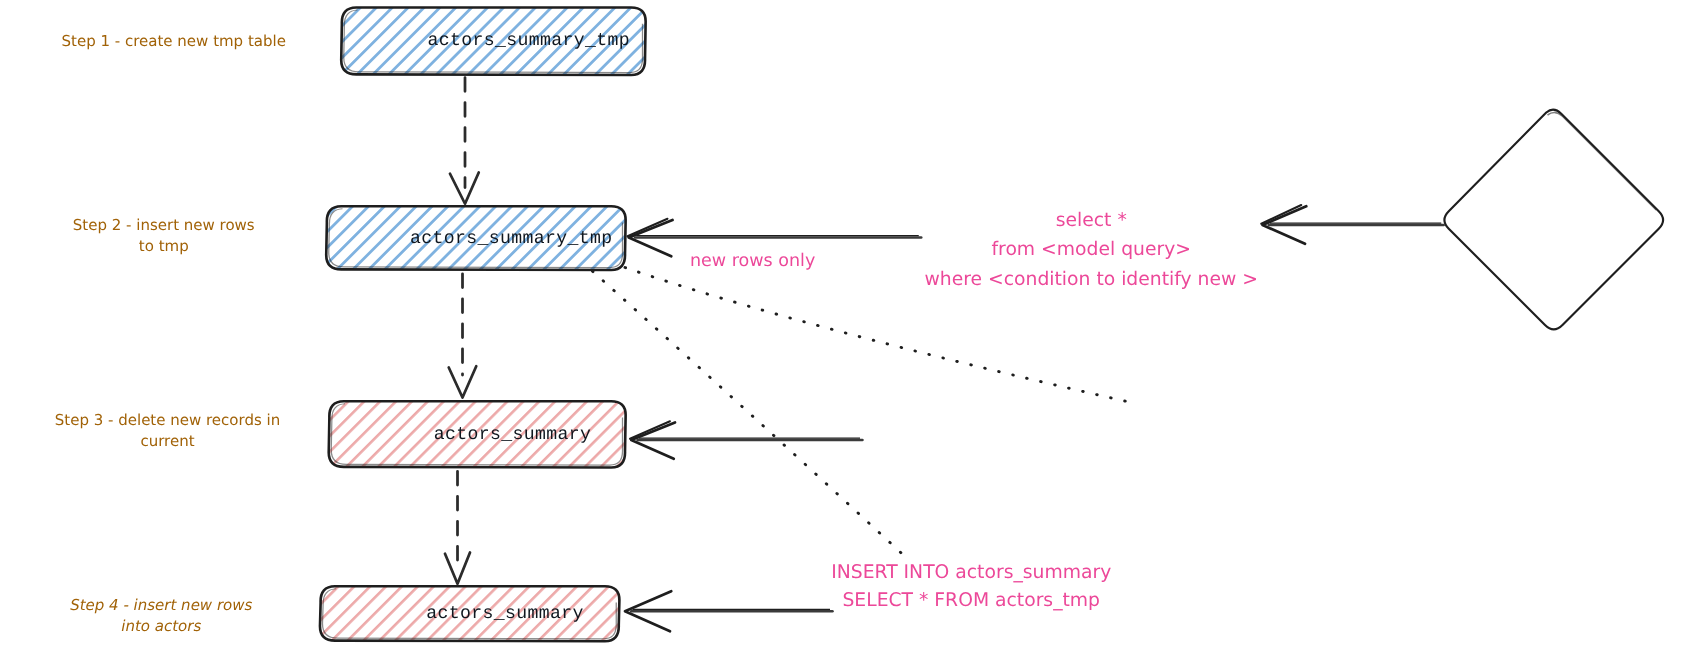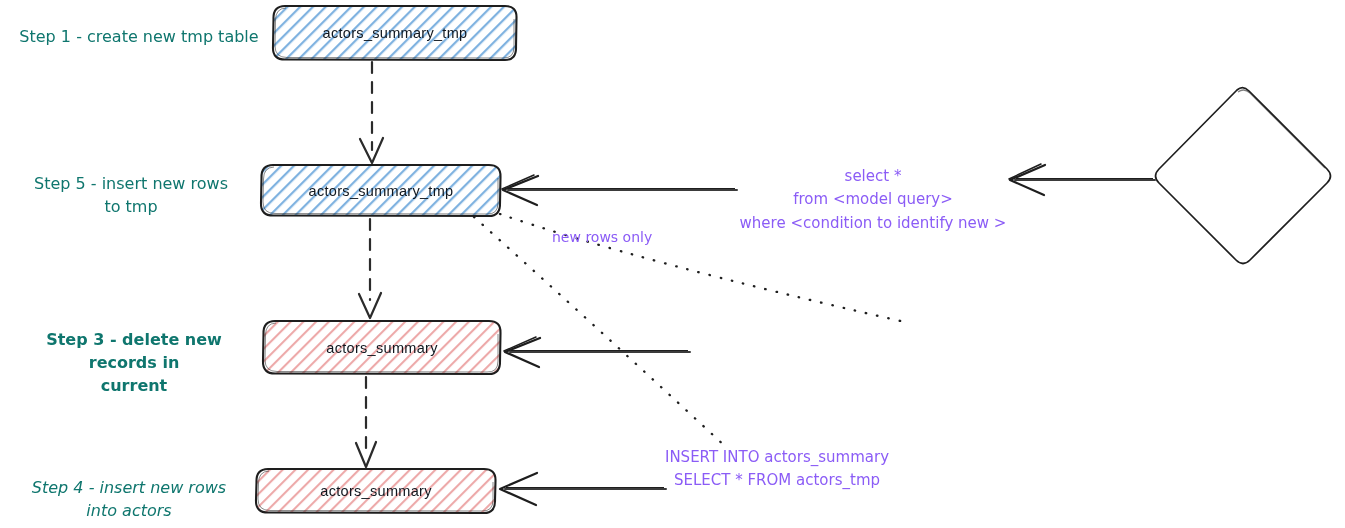--- a/index.html
+++ b/index.html
@@ -32,38 +32,39 @@
     text-align: center;
     color: #10171f;
     font-size: 14.5px;
     letter-spacing: 0.2px;
     z-index: 5;
     pointer-events: none;
     white-space: nowrap;
   }
   .step-label {
     position: absolute;
-    color: #0f766e;
-    font-size: 16px;
+    color: #a16207;
+    font-size: 12px;
     line-height: 1.45;
     text-align: center;
     z-index: 5;
     white-space: pre-line;
   }
   .edge-label {
     position: absolute;
-    color: #8b5cf6;
+    color: #ec4899;
     font-size: 14px;
     line-height: 1.5;
     z-index: 6;
     white-space: pre-line;
   }
   .mono-ish {
-    font-family: Liberation Sans, sans-serif;
+    font-family: Liberation Mono, monospace;
     letter-spacing: 0.3px;
+    margin-left: 28px;
   }
   .sql-label {
     font-size: 15px;
     line-height: 1.55;
     text-align: center;
   }
 </style>
 </head>
 <body>
 
@@ -152,39 +153,39 @@
       <path d="M500,214 Q640,262 905,322" stroke="#1e1e1e" stroke-width="2.3" fill="none" stroke-dasharray="0.5 11" stroke-linecap="round"></path>
     </g>
 
     <g>
       <path d="M474,217 Q600,330 727,448" stroke="#1e1e1e" stroke-width="2.3" fill="none" stroke-dasharray="0.5 11" stroke-linecap="round"></path>
     </g>
   </svg>
 
   <div class="step-label" style="left:10px; top:25px; width:258px;">Step 1 - create new tmp table</div>
 
-  <div class="step-label" style="left:20px; top:172px; width:222px;">Step 5 - insert new rows
+  <div class="step-label" style="left:20px; top:172px; width:222px;">Step 2 - insert new rows
 to tmp</div>
 
-  <div class="step-label" style="left:10px; top:328px; width:248px;font-weight:bold;">Step 3 - delete new records in
+  <div class="step-label" style="left:10px; top:328px; width:248px;">Step 3 - delete new records in
 current</div>
 
   <div class="step-label" style="left:20px; top:476px; width:218px;font-style:italic;">Step 4 - insert new rows
 into actors</div>
 
   <div class="node-label mono-ish" style="left:273px; top:6px; width:244px; height:54px;">actors_summary_tmp</div>
 
   <div class="node-label mono-ish" style="left:261px; top:165px; width:240px; height:51px;">actors_summary_tmp</div>
 
   <div class="node-label mono-ish" style="left:263px; top:321px; width:238px; height:53px;">actors_summary</div>
 
   <div class="node-label mono-ish" style="left:256px; top:469px; width:240px; height:44px;">actors_summary</div>
 
 
-  <div class="edge-label" style="left:552px; top:199px; width:140px; text-align:left;margin-top:28px;">new rows only</div>
+  <div class="edge-label" style="left:552px; top:199px; width:140px; text-align:left;">new rows only</div>
 
   <div class="edge-label sql-label" style="left:733px; top:165px; width:280px;">select *
 from &lt;model query&gt;
 where &lt;condition to identify new &gt;</div>
 
 
   <div class="edge-label sql-label" style="left:646px; top:446px; width:262px;">INSERT INTO actors_summary
 SELECT * FROM actors_tmp</div>
 
 </div>

